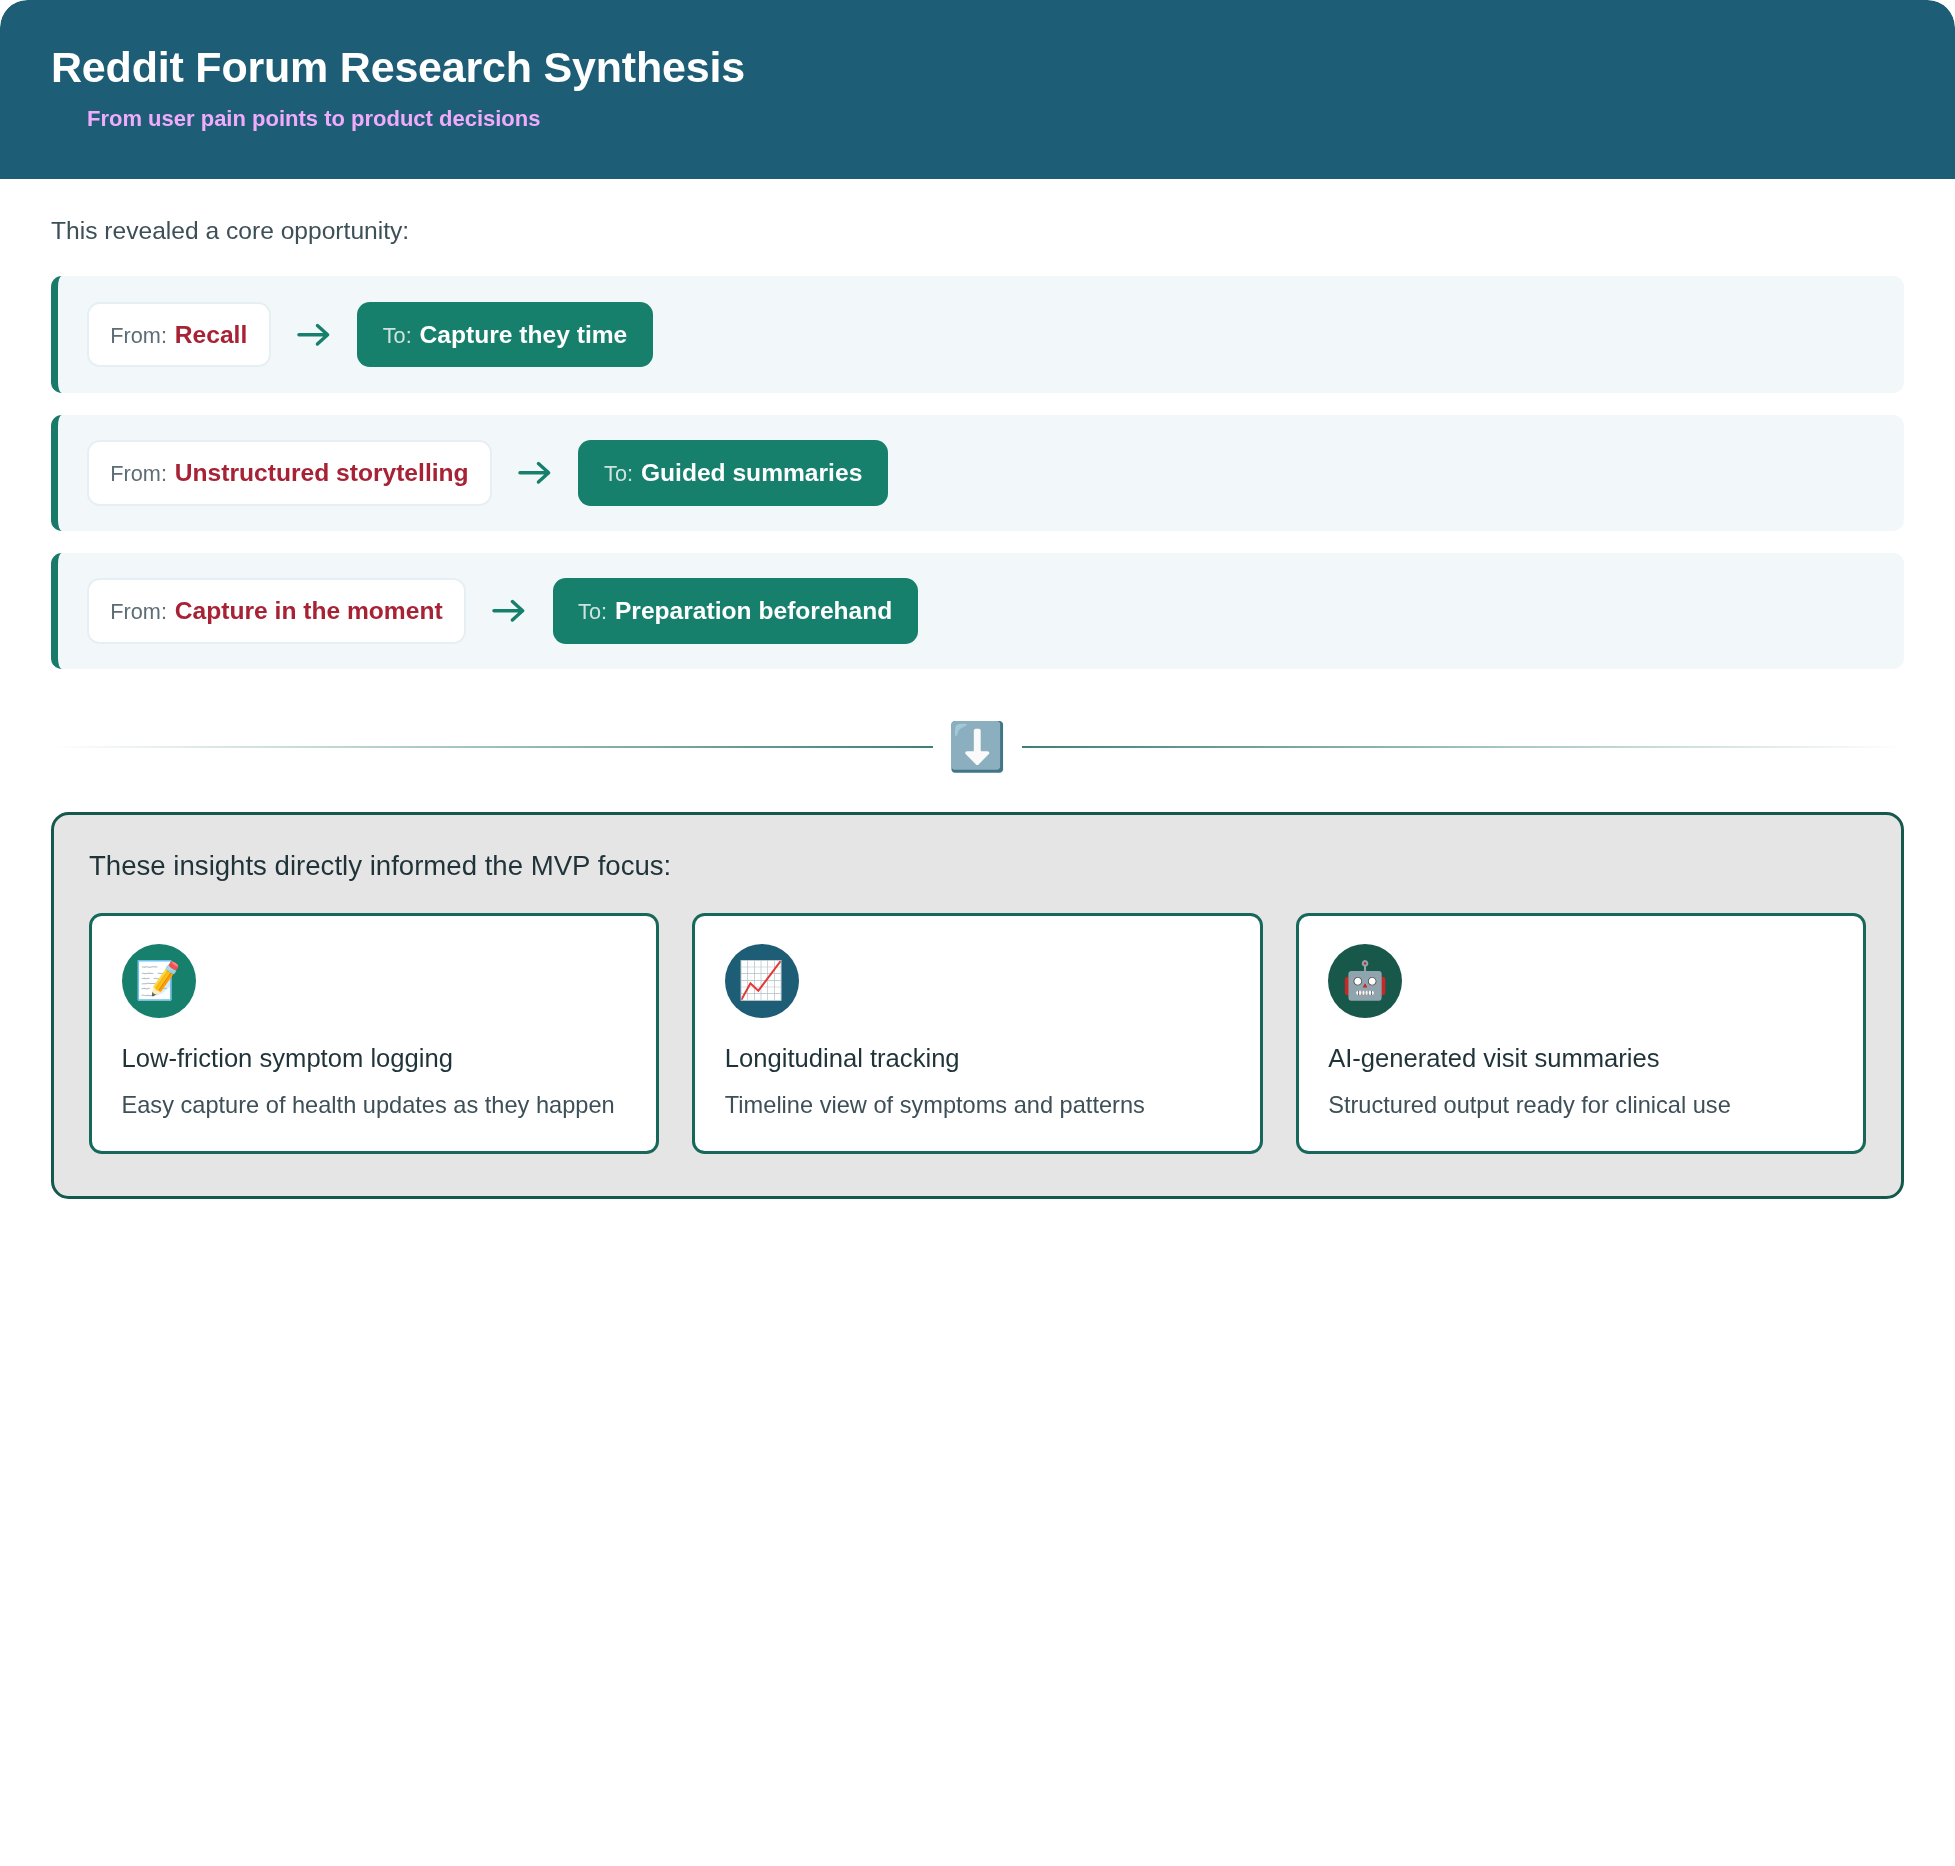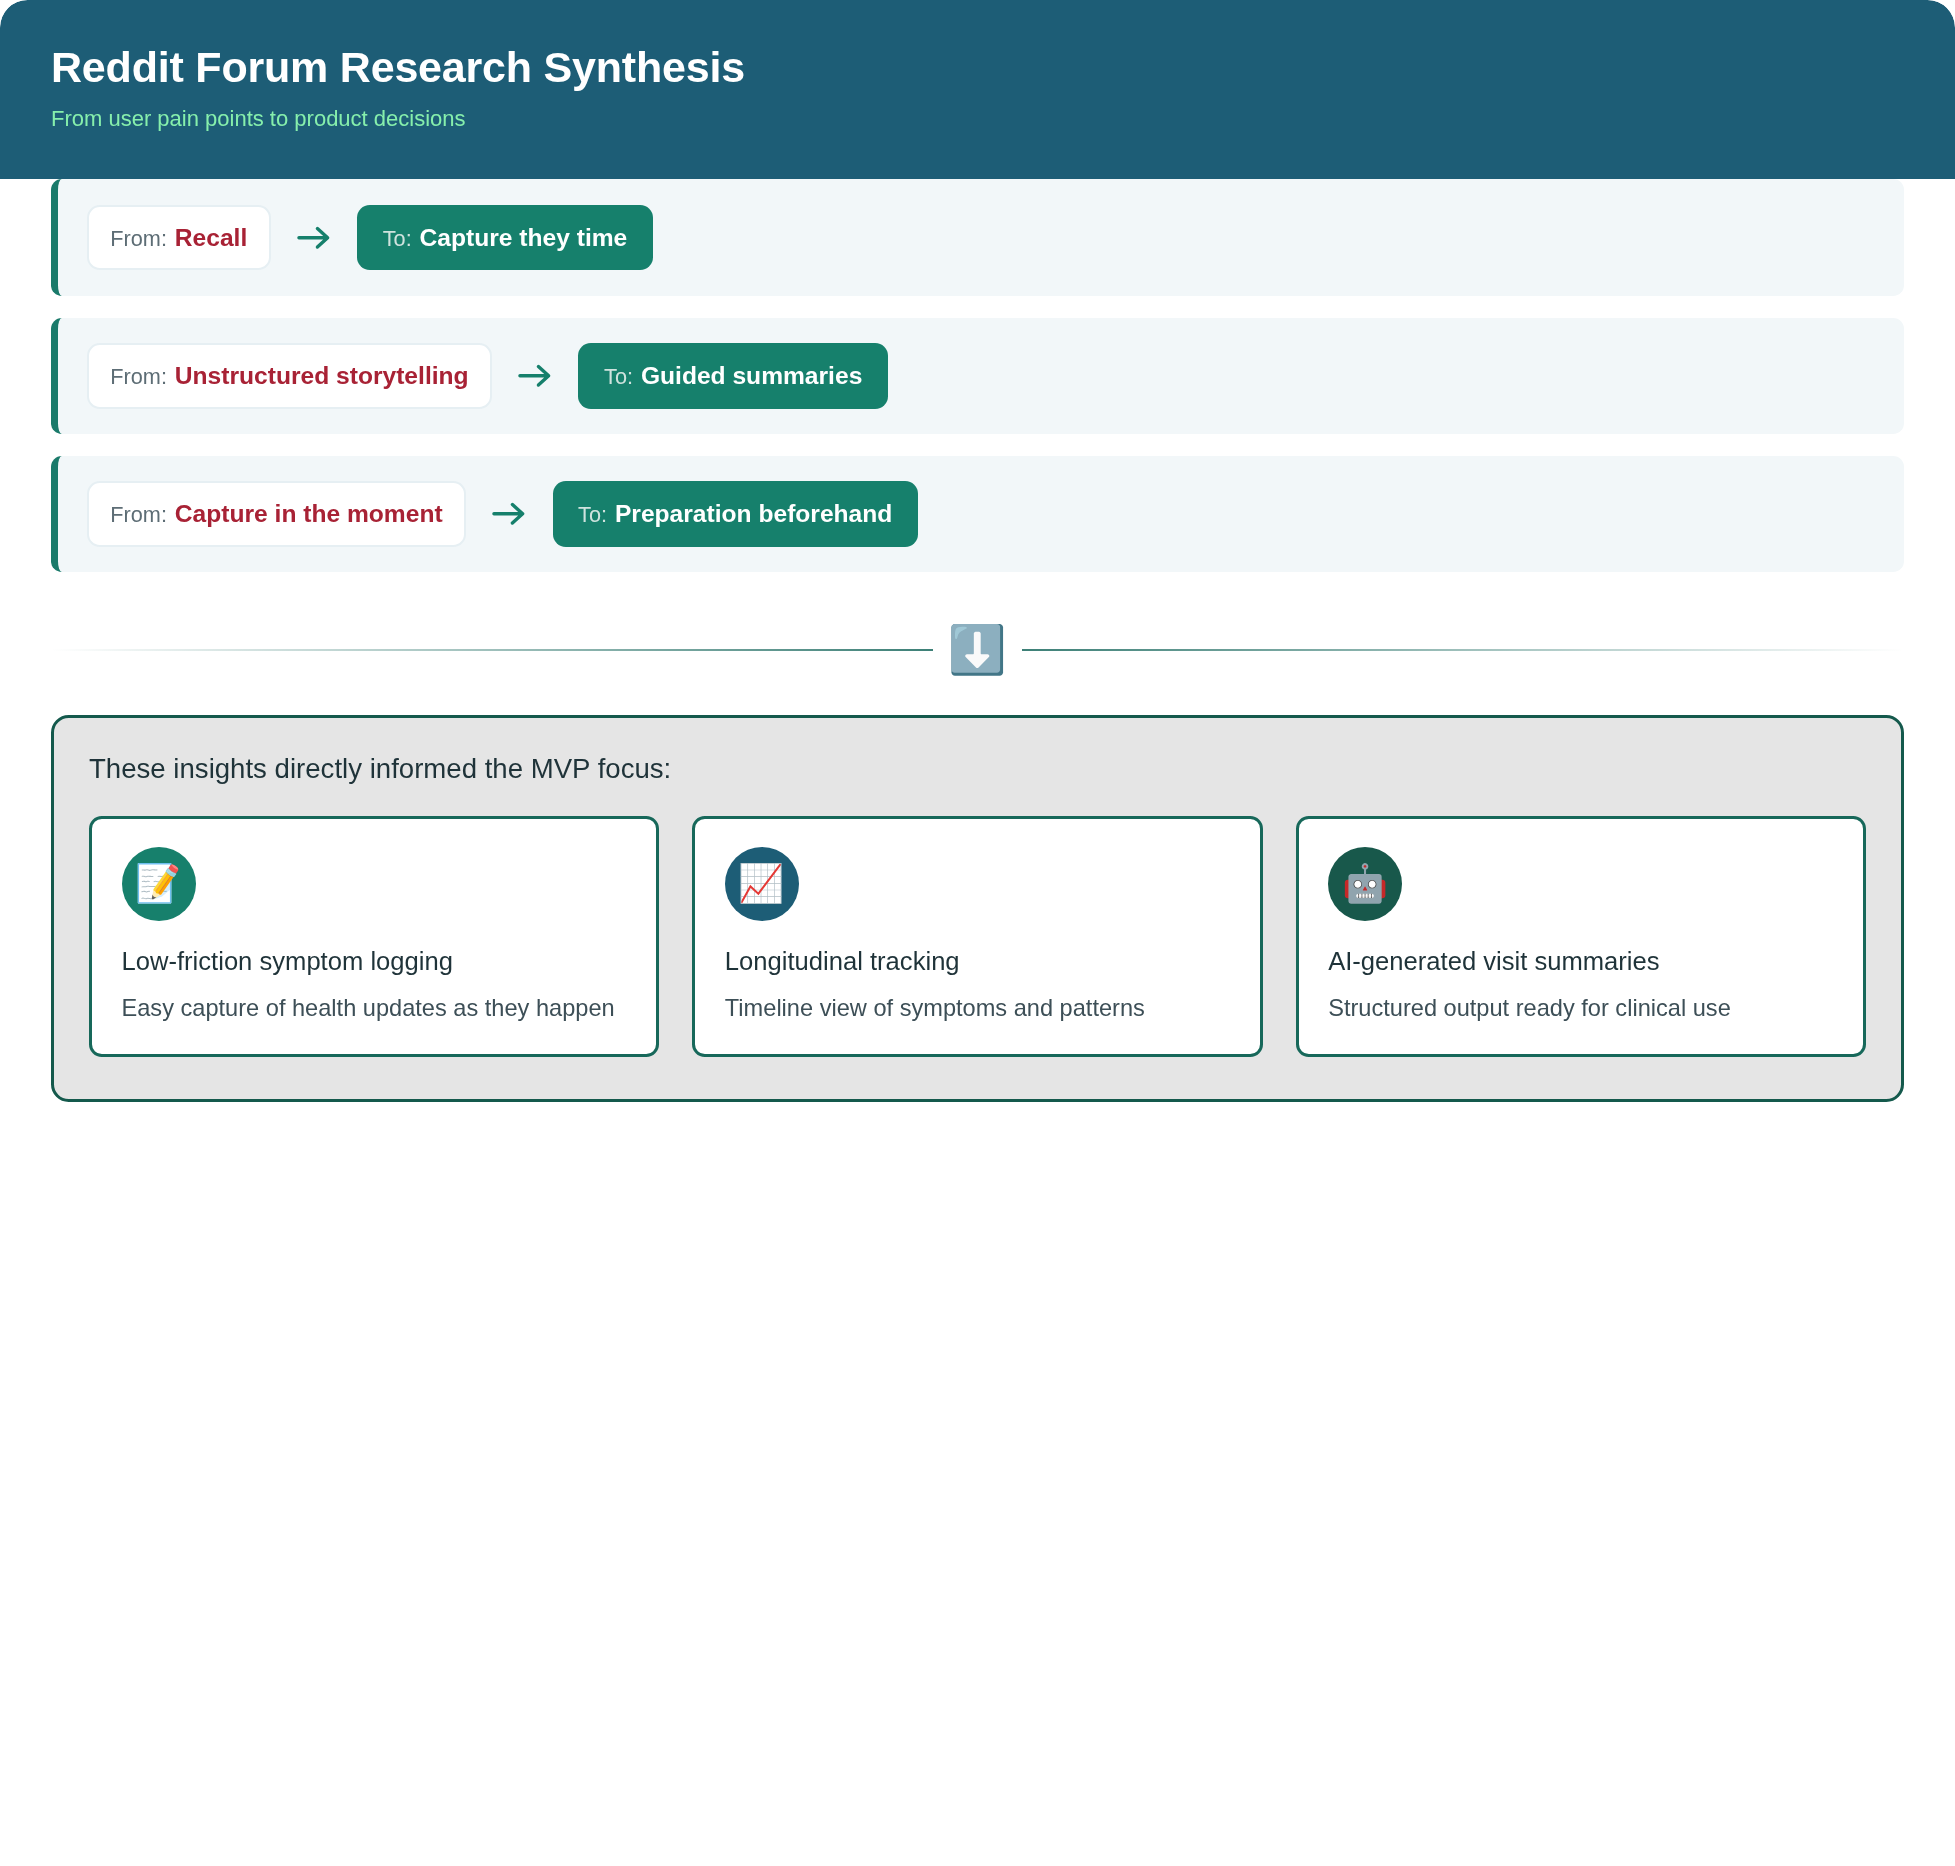--- a/index.html
+++ b/index.html
@@ -28,25 +28,26 @@
     border-top-right-radius: 27.6px;
   }
   .header-title {
     color: #ffffff;
     font-size: 43px;
     font-weight: 700;
     letter-spacing: -0.2px;
     line-height: 1.12;
   }
   .header-subtitle {
-    color: #86efac;
+    color: #f0abfc;
     font-size: 22px;
-    font-weight: 400;
+    font-weight: 700;
     margin-top: 14.8px;
     line-height: 1.2;
+    margin-left: 36px;
   }
 
   
   .body-area {
     padding: 0 51px;
   }
 
   .intro-line {
     color: #3d4f57;
     font-size: 24.6px;
@@ -176,20 +177,21 @@
 
 <div id="page">
 
   <div class="header">
     <div class="header-title">Reddit Forum Research Synthesis</div>
     <div class="header-subtitle">From user pain points to product decisions</div>
   </div>
 
   <div class="body-area">
 
+    <div class="intro-line">This revealed a core opportunity:</div>
 
     <div class="transitions">
 
       <div class="transition-row">
         <div class="from-chip">
           <span class="from-label">From:</span>
           <span class="from-value">Recall</span>
         </div>
         <span class="arrow-icon">
           <svg width="35" height="27.6" viewBox="0 0 72 56" aria-hidden="true">

